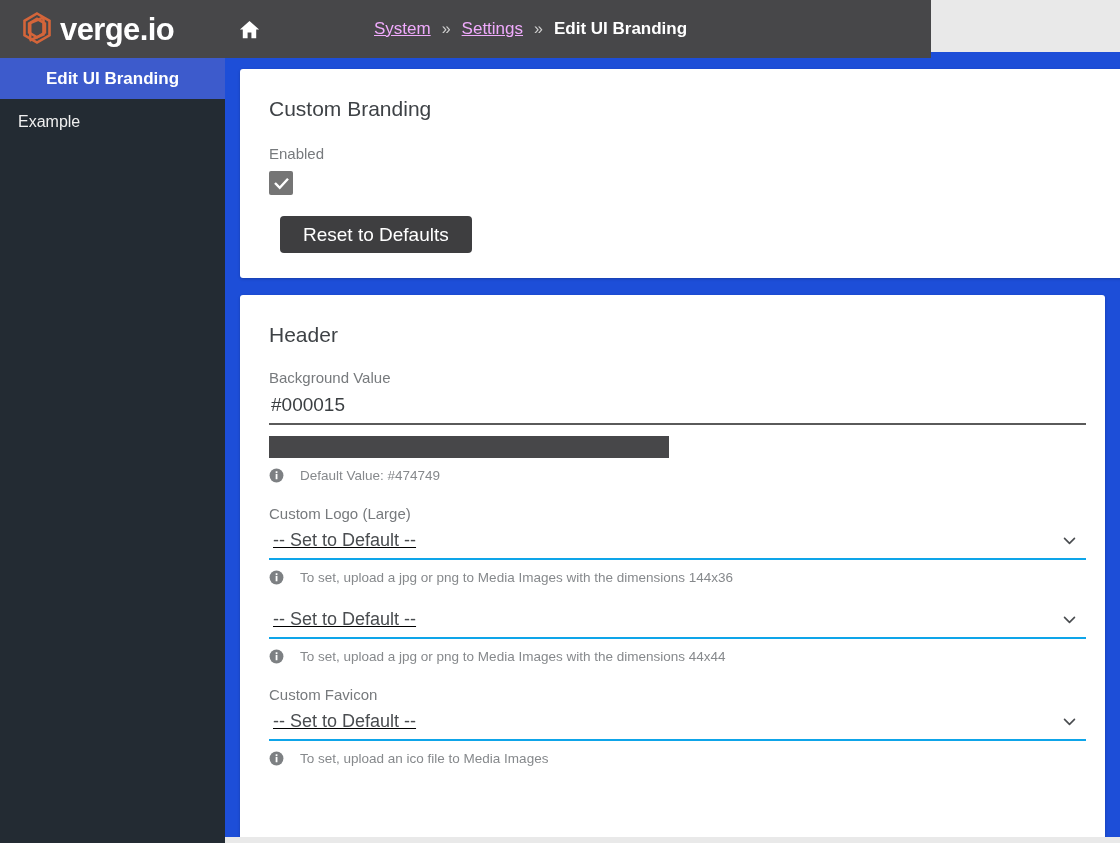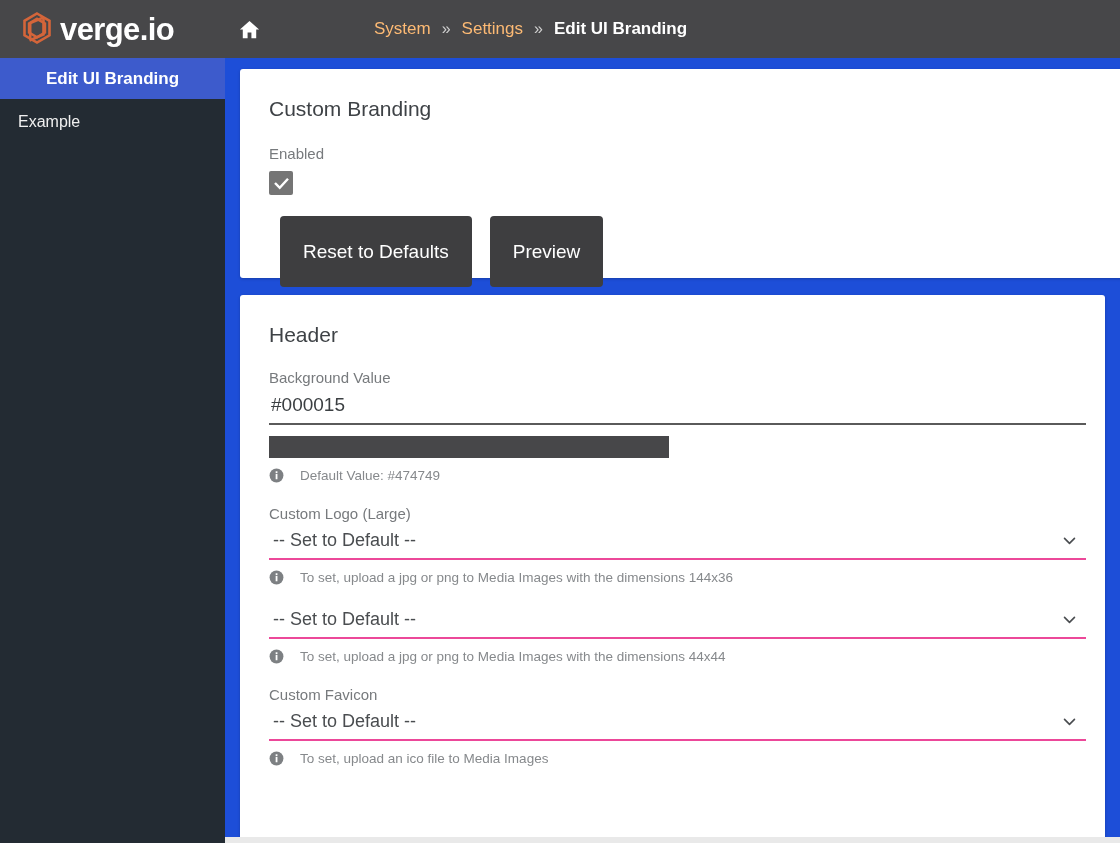--- a/index.html
+++ b/index.html
@@ -9,21 +9,21 @@
     height: 843px;
     overflow: hidden;
     font-family: "Liberation Sans", sans-serif;
     background: #e9e9e9;
   }
 
   
   .topbar {
     position: absolute;
     top: 0; left: 0;
-    width: 1120px;
+    width: 931px;
     height: 58px;
     background: #474749;
     display: flex;
     align-items: center;
     z-index: 20;
   }
   .brand {
     width: 225px;
     height: 58px;
     display: flex;
@@ -47,21 +47,21 @@
   .home-btn svg { width: 23px; height: 23px; display: block; }
 
   .breadcrumb {
     margin-left: 101px;
     display: flex;
     align-items: center;
     gap: 11px;
     font-size: 17px;
     color: #e2e2e2;
   }
-  .crumb { color: #fdba74; cursor: pointer; }
+  .crumb { color: #f0abfc; cursor: pointer; text-decoration: underline; }
   .crumb-sep { color: #cfcfcf; font-size: 16px; }
   .crumb-current { color: #ffffff; font-weight: bold; }
 
   
   .sidebar {
     position: absolute;
     top: 58px; left: 0;
     width: 225px;
     height: 785px;
     background: #232b33;
@@ -139,21 +139,21 @@
     gap: 18px;
     padding: 21px 0 0 40px;
   }
   .btn {
     background: #3e3e40;
     color: #ffffff;
     border: none;
     border-radius: 4px;
     font-size: 19px;
     font-family: "Liberation Sans", sans-serif;
-    padding: 26px 23px;
+    padding: 9px 23px;
     cursor: pointer;
     line-height: 1;
   }
 
   
   .hcard-body { padding: 0 29px 0 29px; }
 
   .fgroup { margin-top: 22px; }
   .fgroup .field-label { display: block; margin-bottom: 6px; }
 
@@ -180,22 +180,23 @@
     gap: 16px;
     margin-top: 10px;
     font-size: 13.5px;
     color: #86898c;
   }
   .info-icon { width: 15px; height: 15px; flex: 0 0 15px; display: block; }
 
   .select-wrap {
     position: relative;
     width: 817px;
-    border-bottom: 2px solid #ec4899;
-    cursor: pointer;
+    border-bottom: 2px solid #0ea5e9;
+    cursor: pointer;
+    text-decoration: underline;
   }
   .select-value {
     font-size: 18px;
     color: #4a4d50;
     padding: 2px 30px 7px 4px;
   }
   .chev {
     position: absolute;
     right: 8px;
     top: 4px;
@@ -248,21 +249,20 @@
       <div class="field-label">Enabled</div>
       <div class="checkbox">
         <svg viewBox="0 0 24 24">
           <path d="M4 12.5 L9.5 18 L20 6.5" fill="none" stroke="#ffffff" stroke-width="3.4" stroke-linecap="square"></path>
         </svg>
       </div>
     </div>
 
     <div class="btn-row">
       <button class="btn">Reset to Defaults</button>
-      <button class="btn">Preview</button>
     </div>
   </div>
 
   <div class="card card-header">
     <div class="card-title">Header</div>
 
     <div class="hcard-body">
 
       <div class="fgroup">
         <span class="field-label">Background Value</span>

